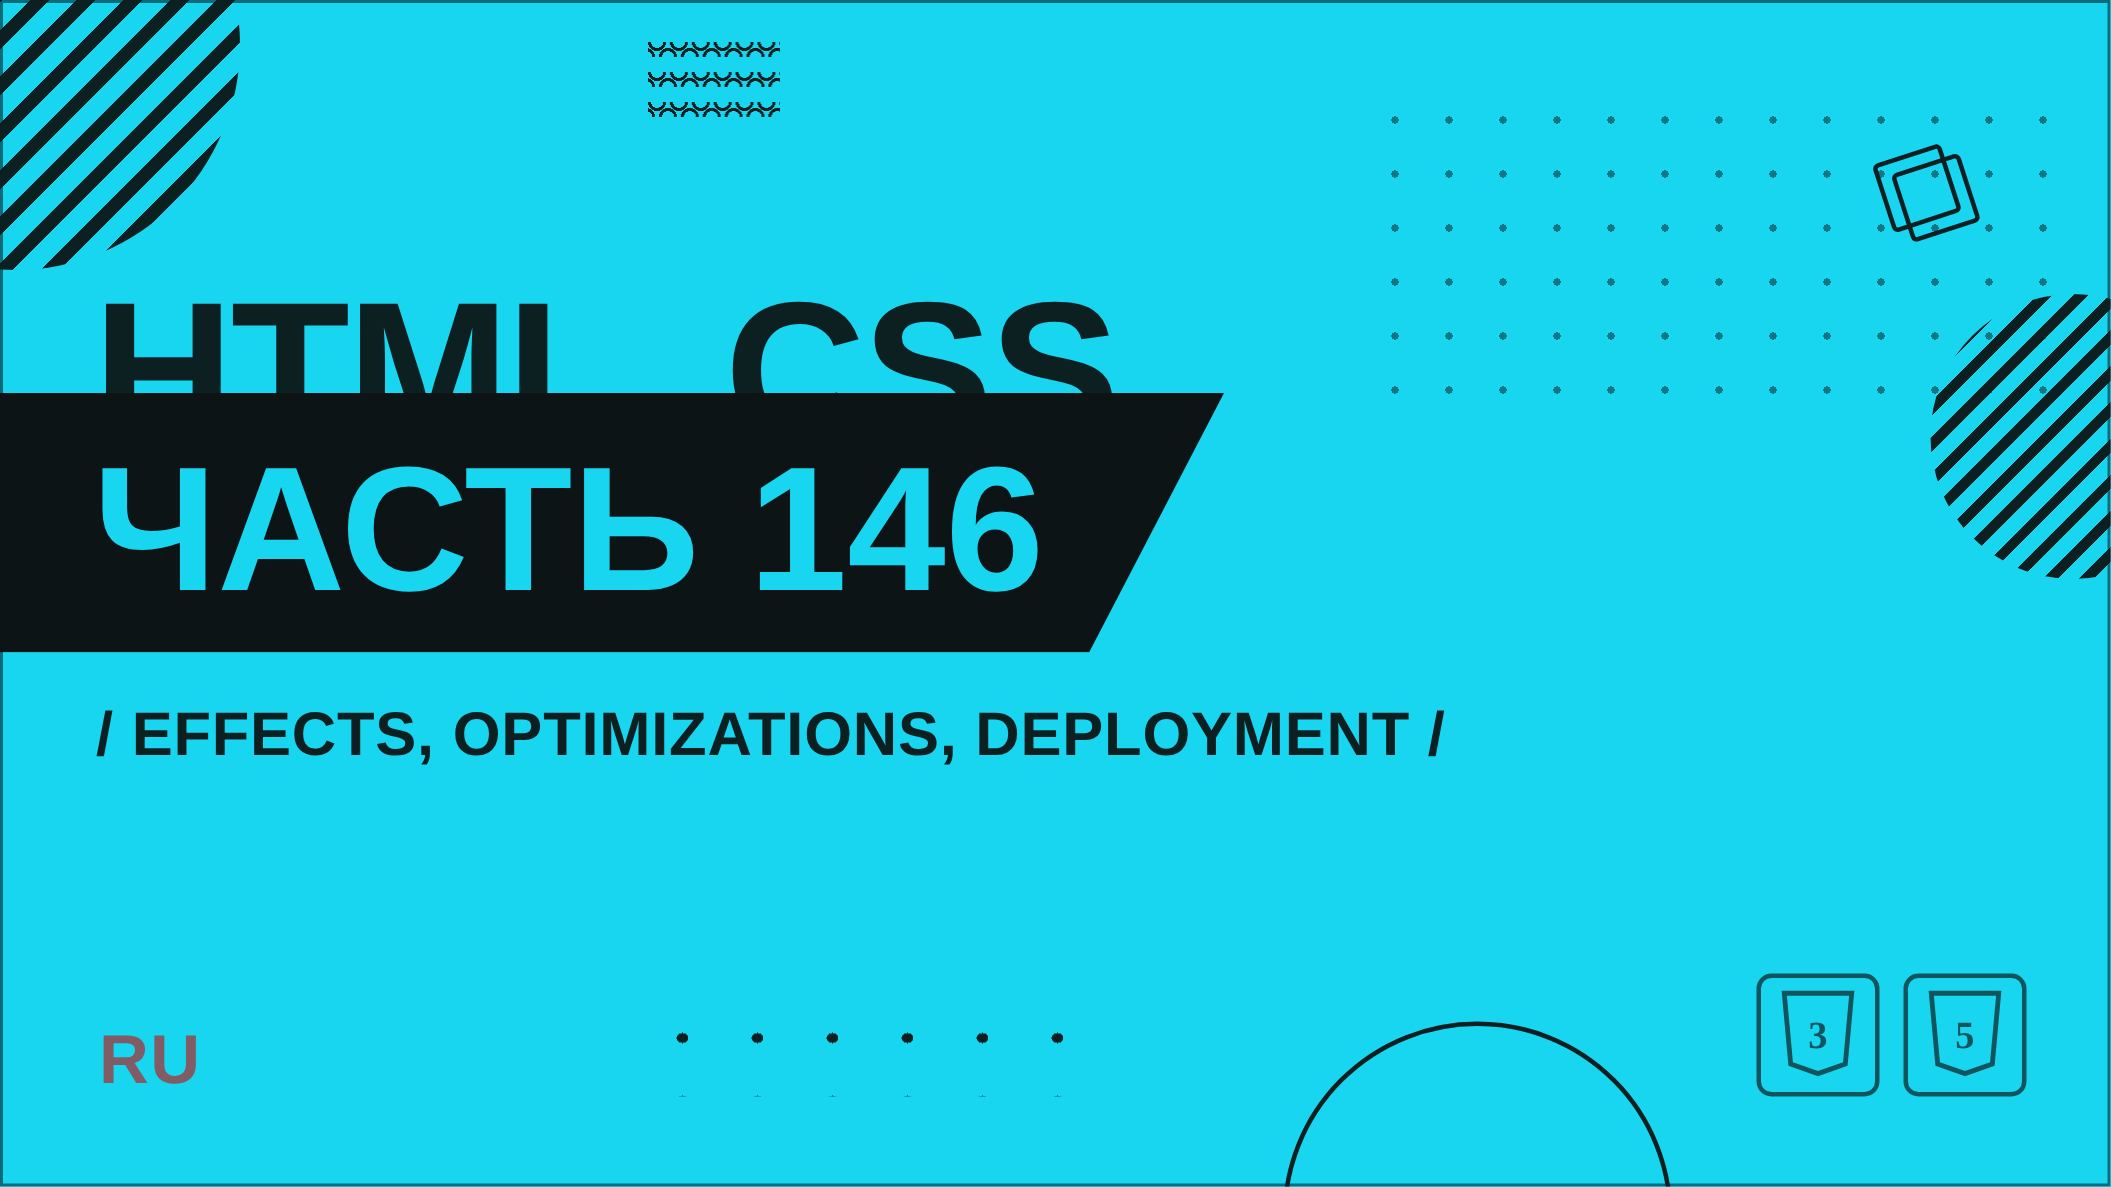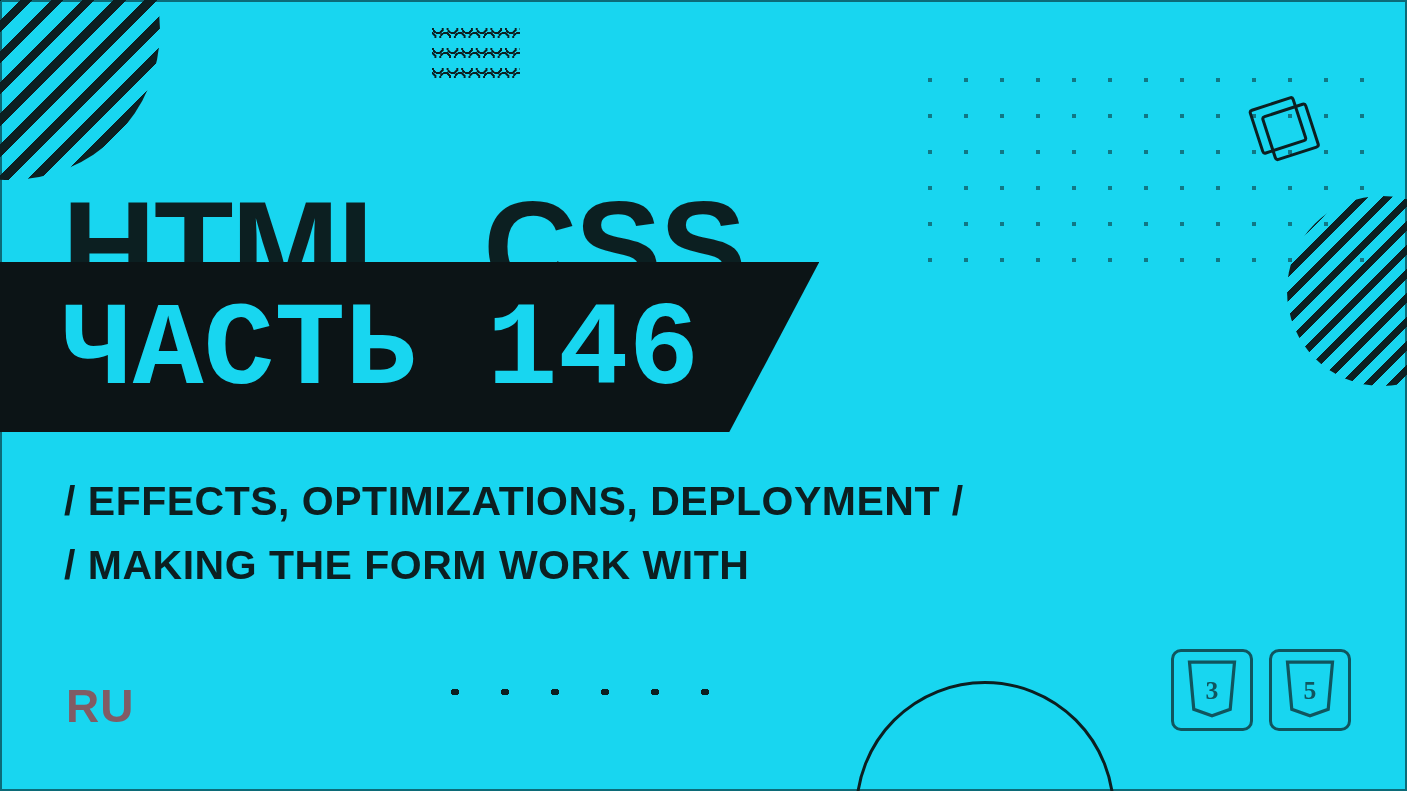--- a/index.html
+++ b/index.html
@@ -106,33 +106,31 @@
   }
   .band {
     background: #0c1416;
     color: #18d6f0;
     font-size: 118px;
     font-weight: 800;
     letter-spacing: 0px;
     padding: 23px 120px 14px 62px;
     clip-path: polygon(0 0, 100% 0, calc(100% - 90px) 100%, 0 100%);
     white-space: nowrap;
-    font-family: Liberation Mono, monospace;
   }
 
   
   .subs {
     position: absolute;
     top: 458px; left: 64px;
     font-size: 41px;
     font-weight: 900;
     color: #0c1f21;
     line-height: 1.55;
     letter-spacing: .5px;
-    margin-top: 12px;
   }
 
   
   .lang {
     position: absolute;
     left: 66px; bottom: 58px;
     font-size: 46px;
     font-weight: 900;
     color: #b91c1c;
     opacity: .65;
@@ -189,21 +187,20 @@
 <div class="circle-outline"></div>
 
 <div class="headline">HTML, CSS</div>
 
 <div class="band-wrap">
   <div class="band">ЧАСТЬ 146</div>
 </div>
 
 <div class="subs">
   <div>/ EFFECTS, OPTIMIZATIONS, DEPLOYMENT /</div>
-  <div>/ MAKING THE FORM WORK WITH</div>
 </div>
 
 <div class="lang">RU</div>
 
 <div class="dot-row"></div>
 
 <div class="shields">
   <div class="shield">
     <svg viewBox="0 0 50 56">
       <path d="M4 2 L46 2 L42 46 L25 52 L8 46 Z" fill="none" stroke="currentColor" stroke-width="3"></path>

